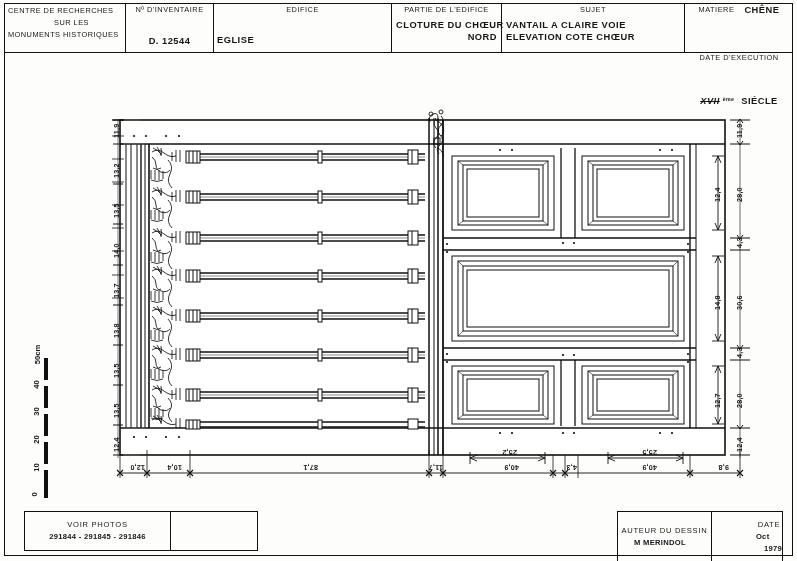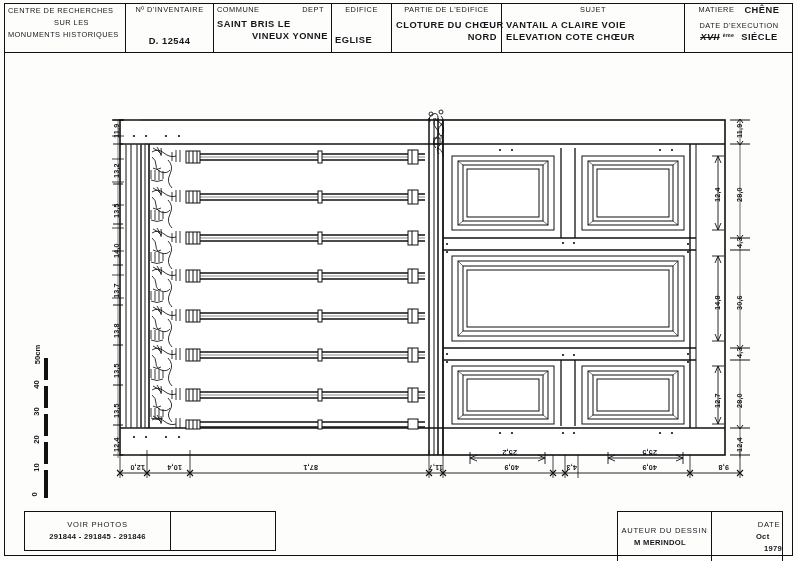--- a/index.html
+++ b/index.html
@@ -58,21 +58,21 @@
   .subrow{display:flex;}
   .subrow>div{flex:1;}
 
   .smallcaps{font-size:7.4px;letter-spacing:.5px;}
 
   .sup{font-size:5.2px;vertical-align:super;font-weight:bold;}
   .strike{text-decoration:line-through;font-weight:bold;font-style:italic;}
 
   
   .footer-left{
-    position:absolute;left:24px;top:511px;width:252px;height:40px;
+    position:absolute;left:24px;top:511px;width:234px;height:40px;
     border:1.5px solid #111;box-sizing:border-box;display:flex;
   }
   .fl-a{width:146px;border-right:1.4px solid #111;box-sizing:border-box;
         display:flex;flex-direction:column;justify-content:center;}
   .fl-b{flex:1;box-sizing:border-box;padding-left:3px;
         display:flex;flex-direction:column;justify-content:center;}
   .f-head{font-size:7.6px;letter-spacing:.7px;text-align:center;line-height:12px;}
   .f-val{font-size:7.6px;font-weight:bold;letter-spacing:.3px;text-align:center;line-height:12px;}
   .f-val.l{text-align:left;}
 
@@ -118,48 +118,40 @@
       <div class="l3">MONUMENTS   HISTORIQUES</div>
     </div>
 
     <div class="hcell c2">
       <div class="top">Nº D'INVENTAIRE</div>
       <div class="val c" style="margin-top:21px">D. 12544</div>
     </div>
 
     <div class="hcell c3" style="padding:0;">
       <div style="display:flex;height:100%;">
-        <div style="width:118px;border-right:1.4px solid #111;box-sizing:border-box;padding:2px 3px 0 3px;">
-          <div class="subrow">
-            <div class="smallcaps">COMMUNE</div>
-            <div class="smallcaps" style="text-align:right;padding-right:4px">DEPT</div>
-          </div>
-          <div class="val l" style="margin-top:5px">SAINT  BRIS  LE</div>
-          <div class="val r">VINEUX      YONNE</div>
-        </div>
         <div style="flex:1;box-sizing:border-box;padding:2px 3px 0 3px;">
           <div class="top">EDIFICE</div>
           <div class="val l" style="margin-top:20px">EGLISE</div>
         </div>
       </div>
     </div>
 
     <div class="hcell c4">
       <div class="top">PARTIE  DE  L'EDIFICE</div>
       <div class="val l" style="margin-top:5px">CLOTURE  DU  CHŒUR</div>
       <div class="val r">NORD</div>
     </div>
 
     <div class="hcell c5">
       <div class="top">SUJET</div>
       <div class="val l" style="margin-top:5px">VANTAIL  A  CLAIRE   VOIE</div>
       <div class="val l">ELEVATION   COTE    CHŒUR</div>
     </div>
 
-    <div class="hcell c6" style="align-items:center;">
+    <div class="hcell c6" style="align-items:center;gap:32px;">
       <div style="display:flex;gap:10px;justify-content:center;width:100%;">
         <span class="smallcaps">MATIERE</span>
         <span class="val">CHÊNE</span>
       </div>
       <div class="top" style="margin-top:4px">DATE  D'EXECUTION</div>
       <div style="display:flex;gap:3px;justify-content:center;align-items:flex-start;margin-top:1px;">
         <span class="val strike">XVII</span>
         <span class="sup">ème</span>
         <span class="val" style="margin-left:4px">SIÉCLE</span>
       </div>

